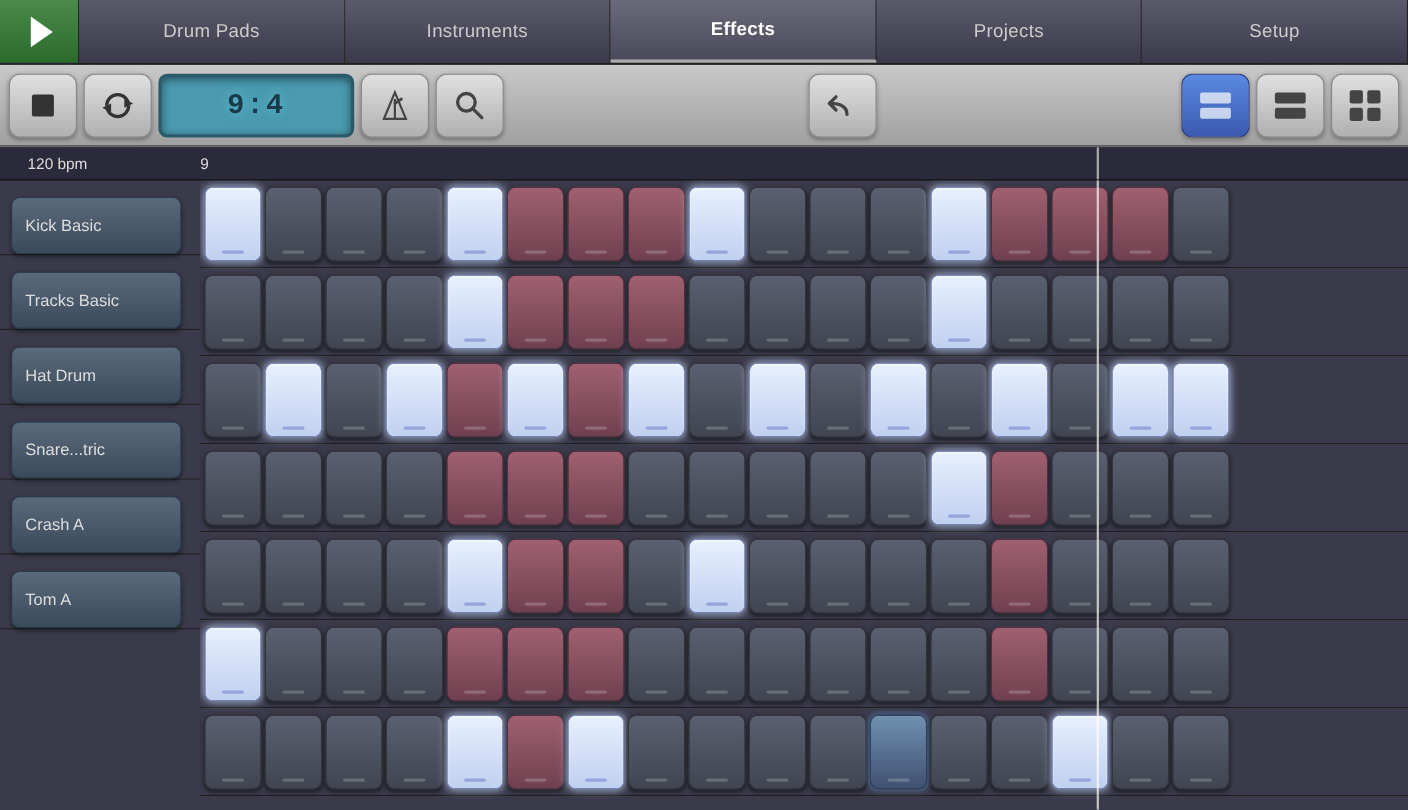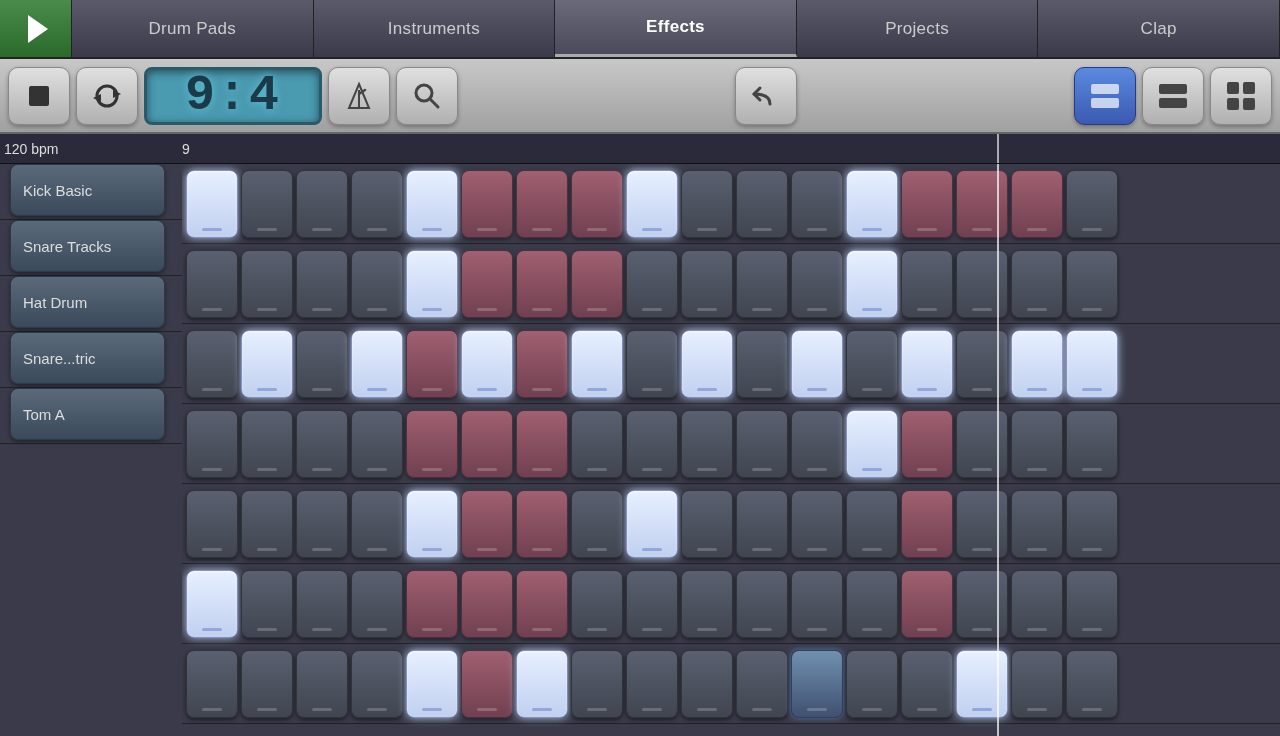--- a/index.html
+++ b/index.html
@@ -87,37 +87,37 @@
     .display-screen {
       width: 178px;
       height: 58px;
       background: #4a9ab0;
       border-radius: 8px;
       border: 3px solid #2a5a6a;
       display: flex;
       align-items: center;
       justify-content: center;
       font-family: 'Courier New', monospace;
-      font-size: 50px;
+      font-size: 26px;
       font-weight: 900;
       color: #1a3a4a;
       letter-spacing: 2px;
       box-shadow: inset 0 2px 8px rgba(0,0,0,0.5);
       text-shadow: 0 0 10px rgba(100,200,220,0.8);
     }
 
     .spacer { flex: 1; }
 
     
     .bpm-bar {
       height: 30px;
       background: #2a2a3a;
       display: flex;
       align-items: center;
-      padding: 0 4px;
+      padding: 0 25px;
       color: #ddd;
       font-size: 14px;
       font-weight: 500;
       border-bottom: 1px solid #111;
       position: relative;
     }
     .bpm-number {
       position: absolute;
       left: 182px;
       color: #ddd;
@@ -140,23 +140,23 @@
       overflow: hidden;
     }
 
     
     .track-labels {
       width: 182px;
       background: #3a3a4a;
       flex-shrink: 0;
     }
     .track-label {
-      height: 56px;
-      display: flex;
-      align-items: flex-start;
+      height: 68px;
+      display: flex;
+      align-items: flex-end;
       padding: 0 10px;
       border-bottom: 1px solid #222;
     }
     .track-label-btn {
       width: 155px;
       height: 52px;
       background: linear-gradient(to bottom, #5a6a7a, #3a4a5a);
       border-radius: 8px;
       border: 1px solid #2a3a4a;
       color: #ddd;
@@ -264,21 +264,21 @@
   <div class="nav-tab">
     <span>Instruments</span>
   </div>
   <div class="nav-tab active">
     <span>Effects</span>
   </div>
   <div class="nav-tab">
     <span>Projects</span>
   </div>
   <div class="nav-tab">
-    <span>Clap</span>
+    <span>Setup</span>
   </div>
 </div>
 
 <div class="toolbar">
   <div class="tool-btn">
     <svg viewBox="0 0 32 32">
       <rect x="6" y="6" width="20" height="20" rx="2" fill="#333"></rect>
     </svg>
   </div>
   <div class="tool-btn">
@@ -344,31 +344,36 @@
 <div class="main-content">
 
   <div class="track-labels">
     <div class="track-label">
       <div class="track-label-btn">
         <span>Kick Basic</span>
       </div>
     </div>
     <div class="track-label">
       <div class="track-label-btn">
-        <span>Snare Tracks</span>
+        <span>Tracks Basic</span>
       </div>
     </div>
     <div class="track-label">
       <div class="track-label-btn">
         <span>Hat Drum</span>
       </div>
     </div>
     <div class="track-label">
       <div class="track-label-btn">
         <span>Snare...tric</span>
+      </div>
+    </div>
+    <div class="track-label">
+      <div class="track-label-btn">
+        <span>Crash A</span>
       </div>
     </div>
     <div class="track-label">
       <div class="track-label-btn">
         <span>Tom A</span>
       </div>
     </div>
   </div>
 
   <div class="grid-container">

